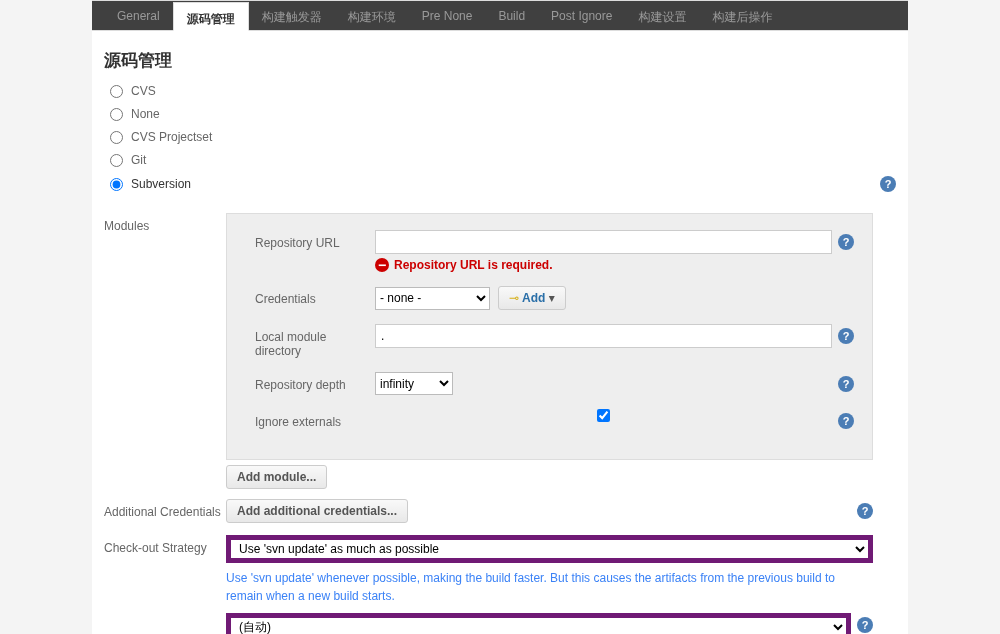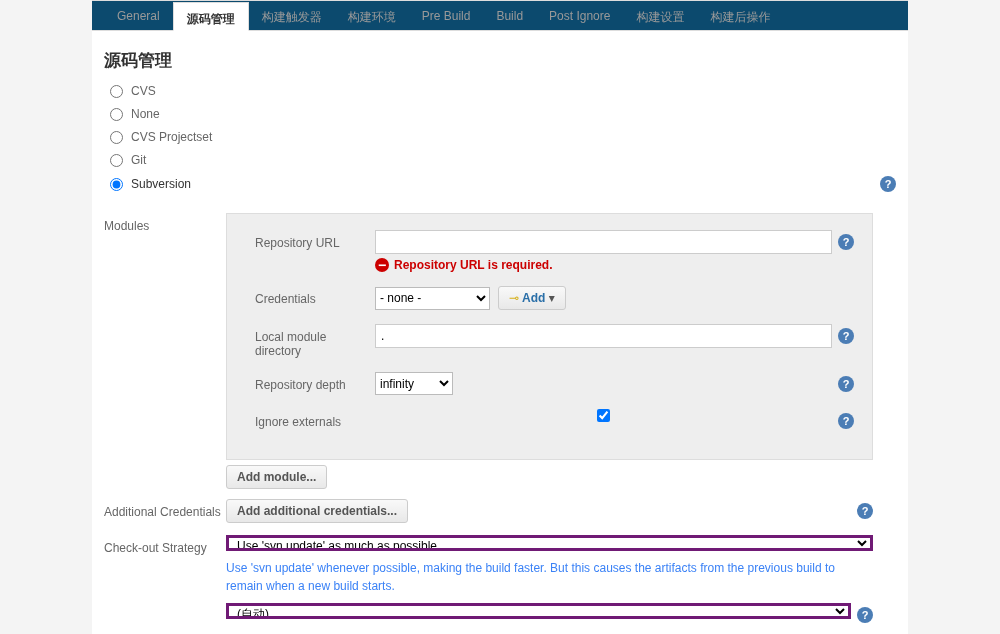--- a/index.html
+++ b/index.html
@@ -6,21 +6,21 @@
     body {
       font-family: Helvetica, Arial, sans-serif;
       background:#f4f4f4;
       font-size:12px;
       color:#333;
       width:1000px;
       position:relative;
     }
     .page { background:#fff; margin:0 92px; border-top:1px solid #ddd; min-height:634px; padding-bottom:80px;}
     
-    .tabbar { height:30px; display:flex; border-bottom:1px solid #ddd; padding-left:12px; background:#0c4a6e;}
+    .tabbar { height:30px; display:flex; border-bottom:1px solid #ddd; padding-left:12px; background:#404040;}
     .tab { padding:8px 13px; color:#999; font-size:12px; cursor:pointer;}
     .tab.active { background:#fff; border:1px solid #ddd; border-bottom:1px solid #fff; color:#333; font-weight:bold; position:relative; top:1px;}
     .section-title { font-size:17px; font-weight:bold; padding:18px 0 12px 12px;}
     
     .radios { padding:0 12px 8px 18px;}
     .radio-row { display:flex; align-items:center; margin-bottom:9px; color:#666;}
     .radio-row input[type=radio] { margin-right:8px;}
     .radio-row.sel label { color:#333; }
     .radio-help { margin-left:auto; }
     .help-icon { width:16px; height:16px; border-radius:50%; display:inline-flex; align-items:center; justify-content:center; font-size:11px; font-weight:bold; color:#fff; background:#4b7db5; cursor:pointer;}
@@ -35,37 +35,37 @@
     .pbody { flex:1; display:flex; flex-direction:column;}
     .pinput { width:100%; height:24px; border:1px solid #ccc; padding:0 5px; font-size:12px;}
     .err-line { display:flex; align-items:center; gap:5px; margin-top:4px;}
     .err-icon { width:14px; height:14px; border-radius:50%; background:#c00; color:#fff; display:flex; align-items:center; justify-content:center; font-size:14px; font-weight:bold; line-height:1;}
     .err-text { color:#c00; font-size:12px; font-weight:bold;}
     .phelp { flex:0 0 22px; padding-top:4px; padding-left:6px;}
     select.sel { height:23px; font-size:12px; border:1px solid #bbb; background:#fff;}
     .btn-grey { background:#eee; background:linear-gradient(#f9f9f9,#e8e8e8); border:1px solid #ccc; border-radius:3px; padding:4px 10px; font-size:12px; cursor:pointer; color:#555;}
     .btn-grey .key { color:#2a6fa8; font-weight:bold; margin-left:3px;}
     .desc { color:#3b82f6; font-size:12px; line-height:1.5; padding:6px 0 0 0;}
-    .wide-select { width:100%; height:16px; border:3px solid #701a75; font-size:12px; padding:0 4px; background:#fff;}
+    .wide-select { width:100%; height:28px; border:5px solid #701a75; font-size:12px; padding:0 4px; background:#fff;}
     .help-right { flex:0 0 22px; display:flex; justify-content:flex-end; padding-top:4px;}
     .cred-row { display:flex; align-items:center; gap:8px;}
     .row-with-help { display:flex; }
     .row-with-help > .main { flex:1;}
   </style>
 </head>
 <body>
 
 <div class="page">
 
   <div class="tabbar">
     <div class="tab">General</div>
     <div class="tab active">源码管理</div>
     <div class="tab">构建触发器</div>
     <div class="tab">构建环境</div>
-    <div class="tab">Pre Build</div>
+    <div class="tab">Pre None</div>
     <div class="tab">Build</div>
     <div class="tab">Post Ignore</div>
     <div class="tab">构建设置</div>
     <div class="tab">构建后操作</div>
   </div>
 
   <div class="section-title">源码管理</div>
 
   <div class="radios">
     <div class="radio-row">

